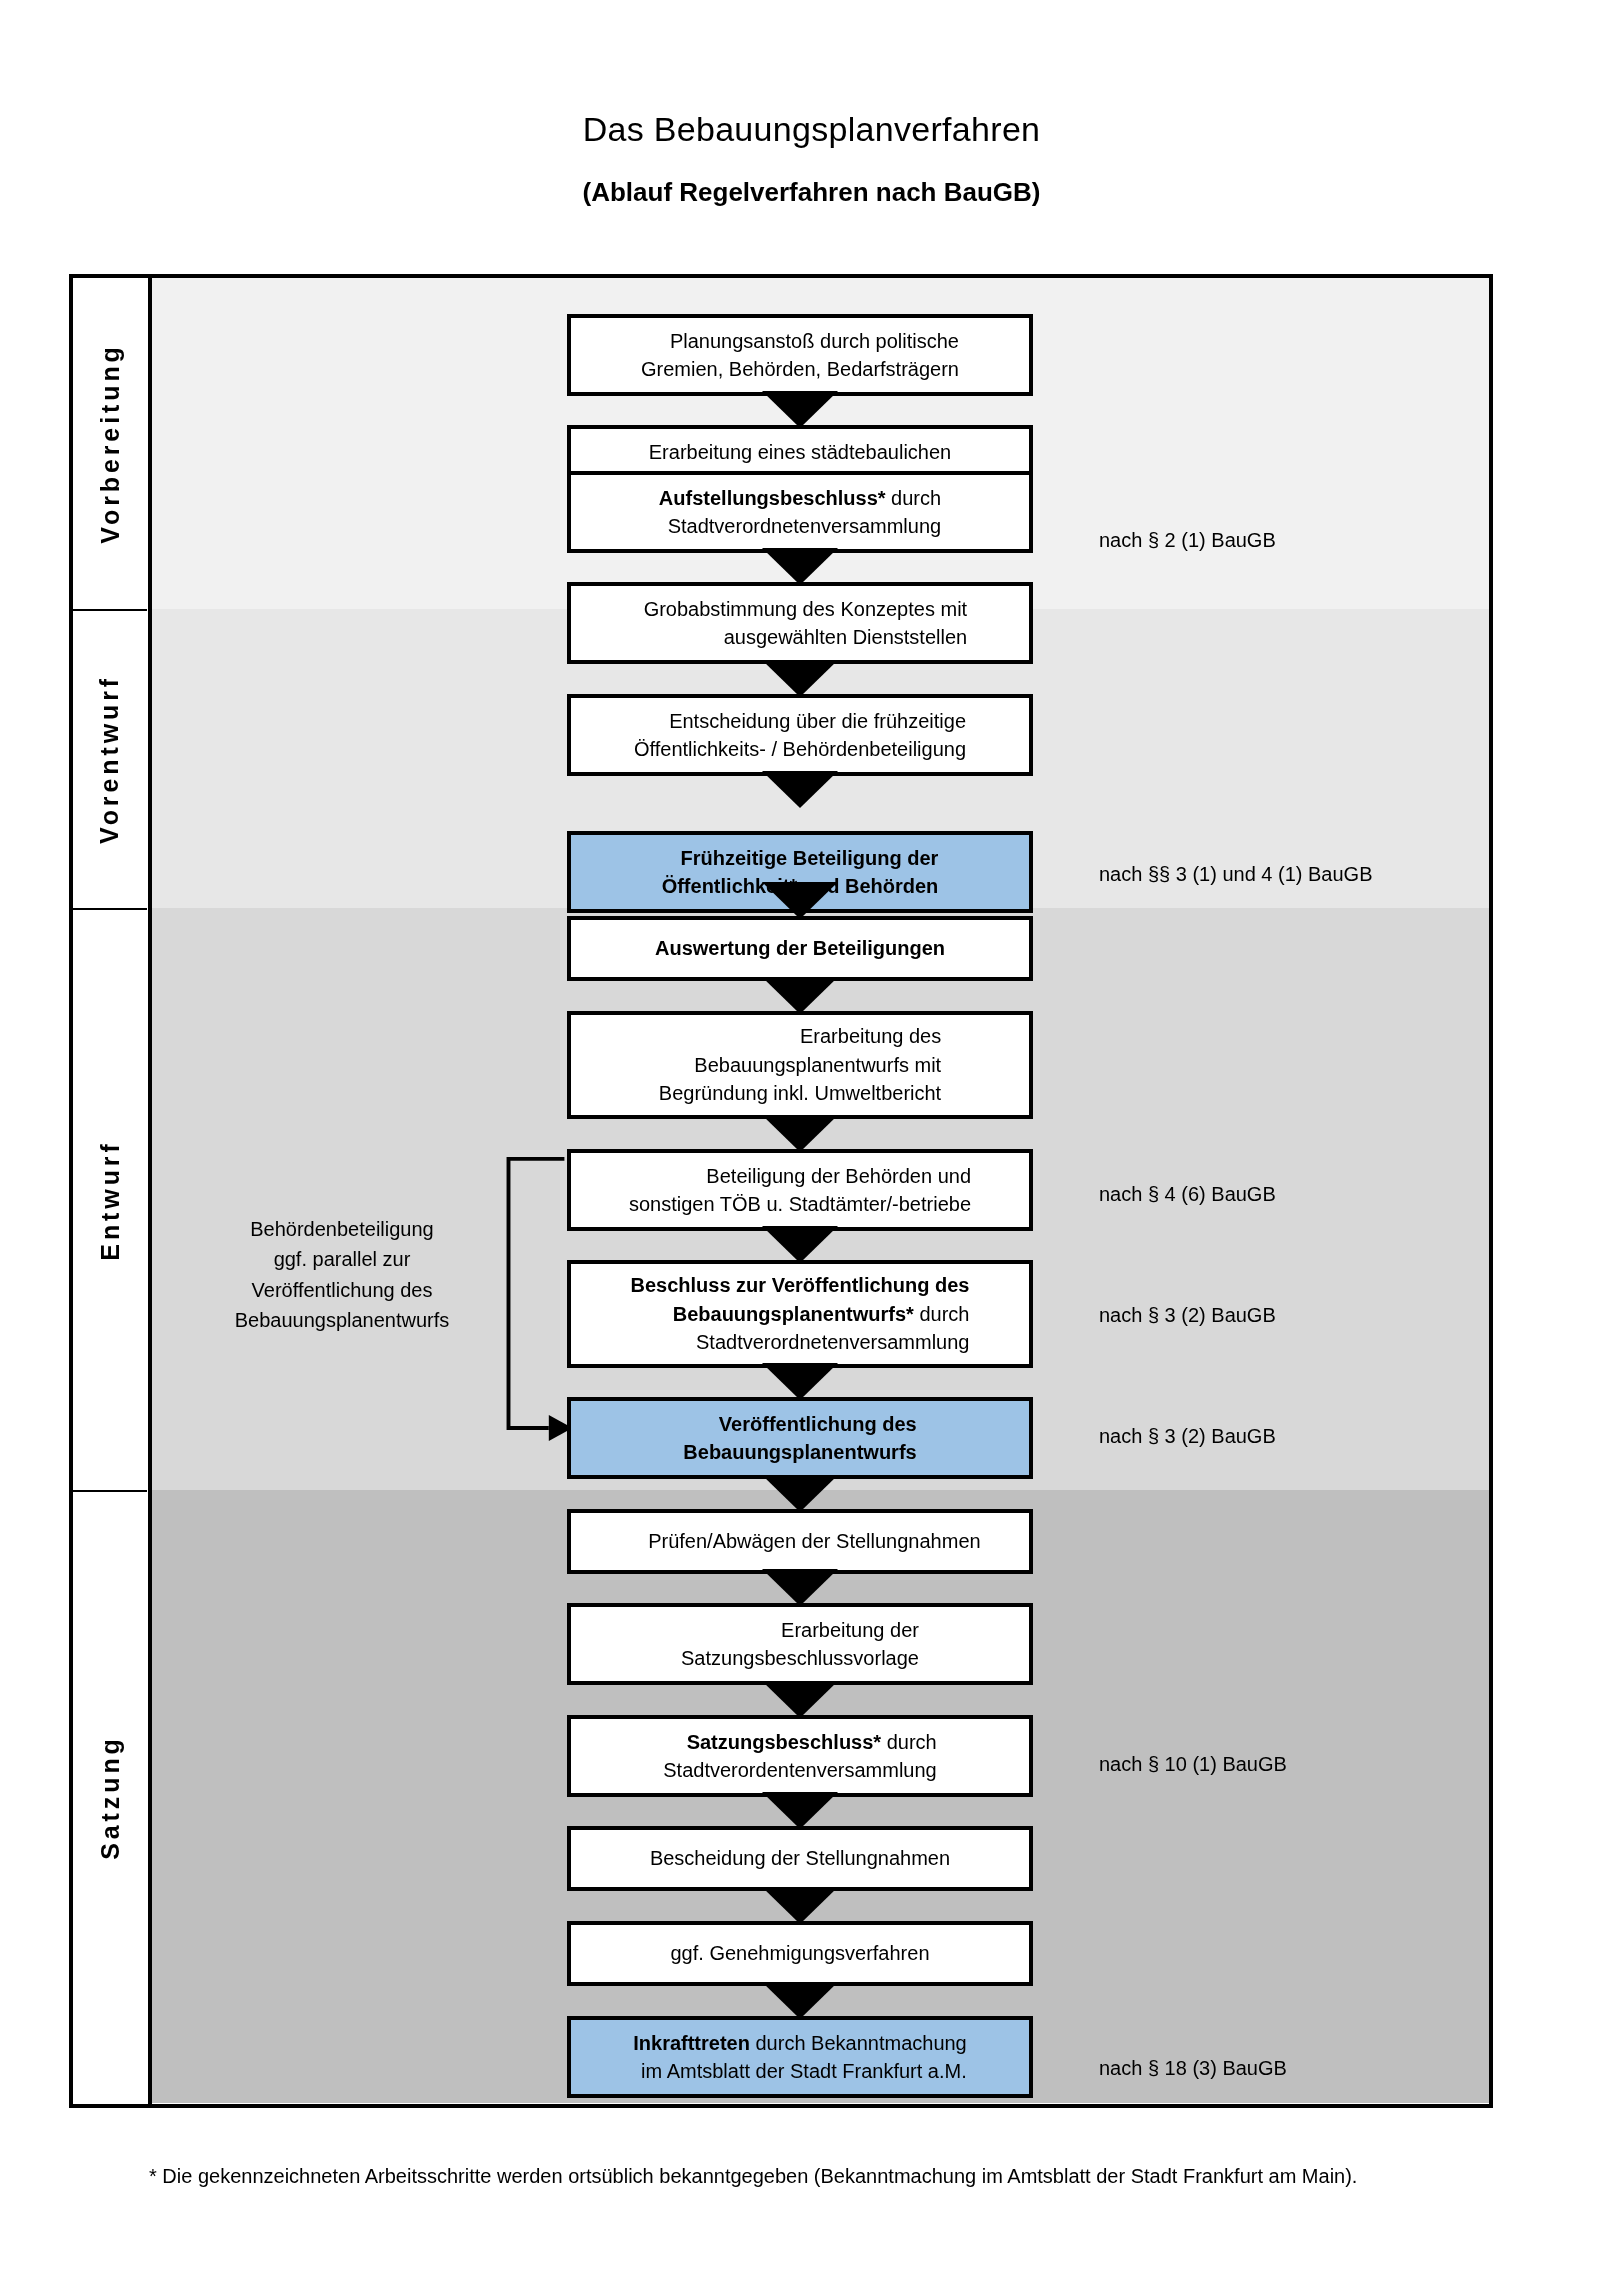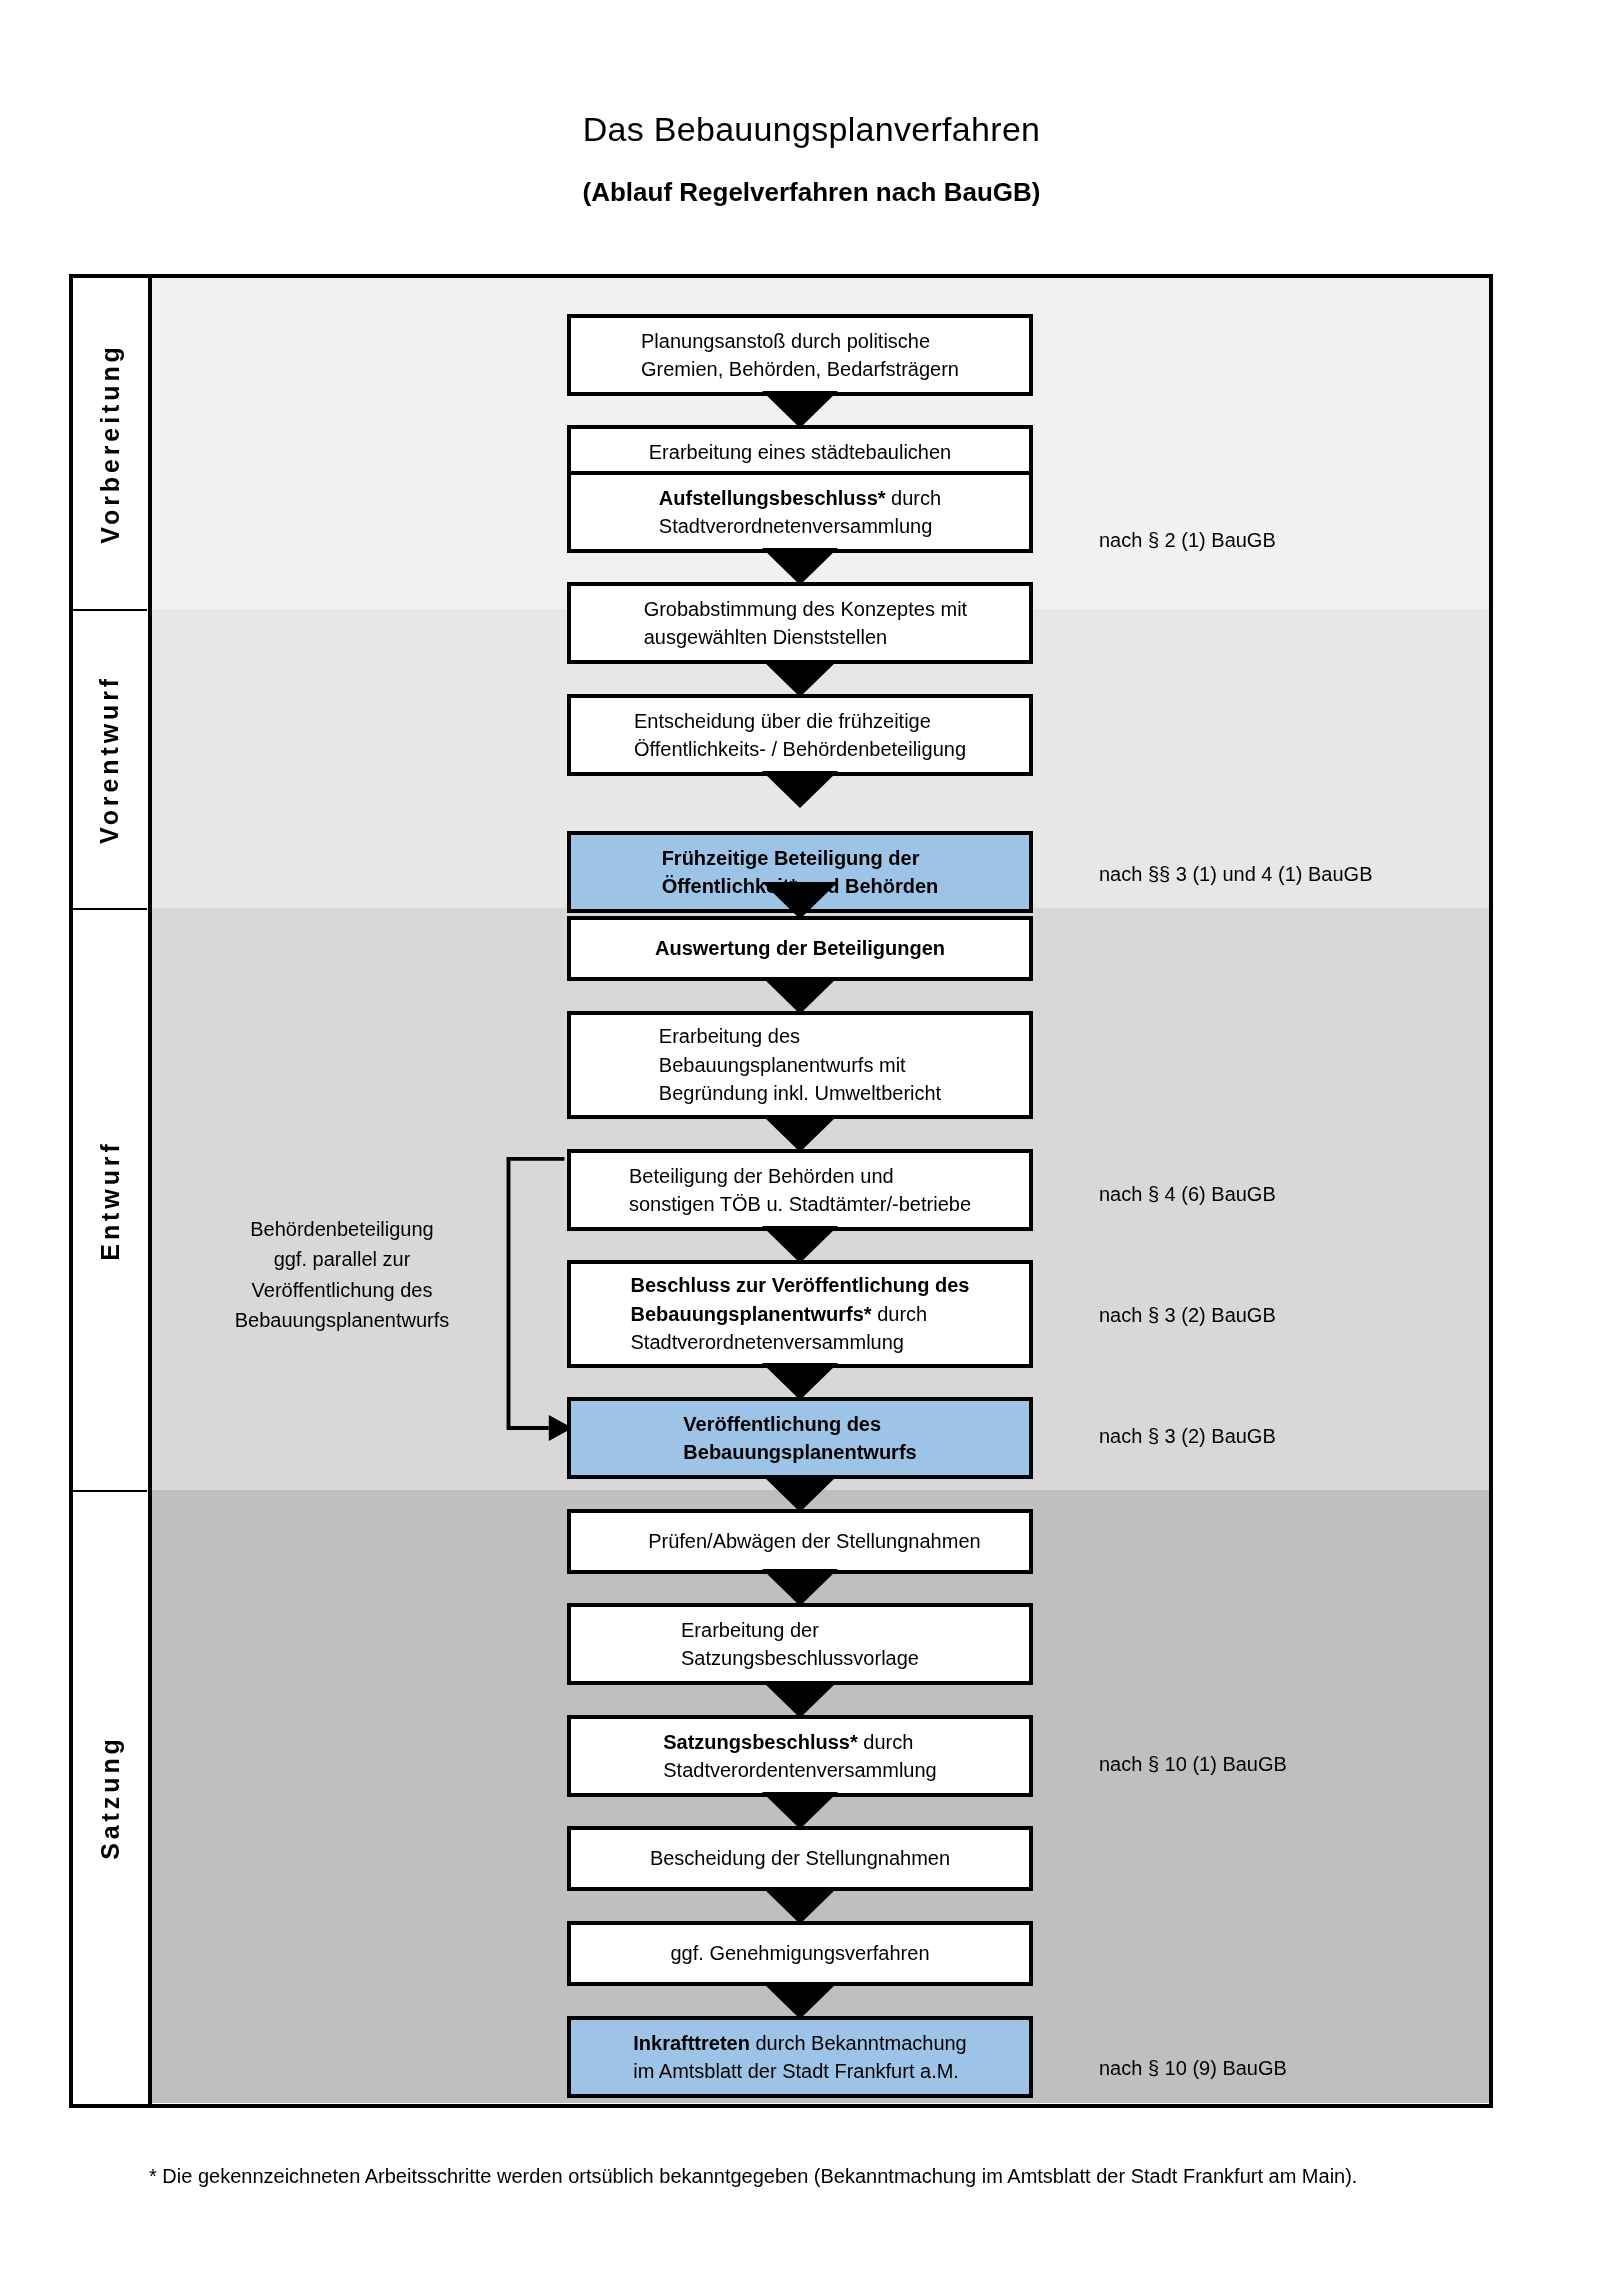--- a/index.html
+++ b/index.html
@@ -88,21 +88,21 @@
   .flow-box {
     position: absolute;
     width: 466px;
     left: 563px;
     box-sizing: border-box;
     border: 4.6px solid #000000;
     background: #ffffff;
     display: flex;
     align-items: center;
     justify-content: center;
-    text-align: left;
+    text-align: right;
     font-size: 20px;
     line-height: 1.42;
     padding: 3.9px 9.2px;
   }
   .flow-box.blue { background: #9DC3E6; }
   .flow-box b { font-weight: bold; }
 
   
   .arrow {
     position: absolute;
@@ -303,18 +303,18 @@
       <b>Inkrafttreten</b> durch Bekanntmachung<br><span>im Amtsblatt der Stadt Frankfurt a.M.</span>
     </span>
   </div>
 
   <div class="ref" style="left:1026px;top:251px;">nach § 2 (1) BauGB</div>
   <div class="ref" style="left:1026px;top:585px;">nach §§ 3 (1) und 4 (1) BauGB</div>
   <div class="ref" style="left:1026px;top:905px;">nach § 4 (6) BauGB</div>
   <div class="ref" style="left:1026px;top:1026px;">nach § 3 (2) BauGB</div>
   <div class="ref" style="left:1026px;top:1147px;">nach § 3 (2) BauGB</div>
   <div class="ref" style="left:1026px;top:1475px;">nach § 10 (1) BauGB</div>
-  <div class="ref" style="left:1026px;top:1779px;">nach § 10 (9) BauGB</div>
+  <div class="ref" style="left:1026px;top:1779px;">nach § 18 (3) BauGB</div>
 
 </div>
 
 <div id="footnote">* Die gekennzeichneten Arbeitsschritte werden ortsüblich bekanntgegeben (Bekanntmachung im Amtsblatt  der Stadt Frankfurt am Main).</div>
 
 
 </body></html>

